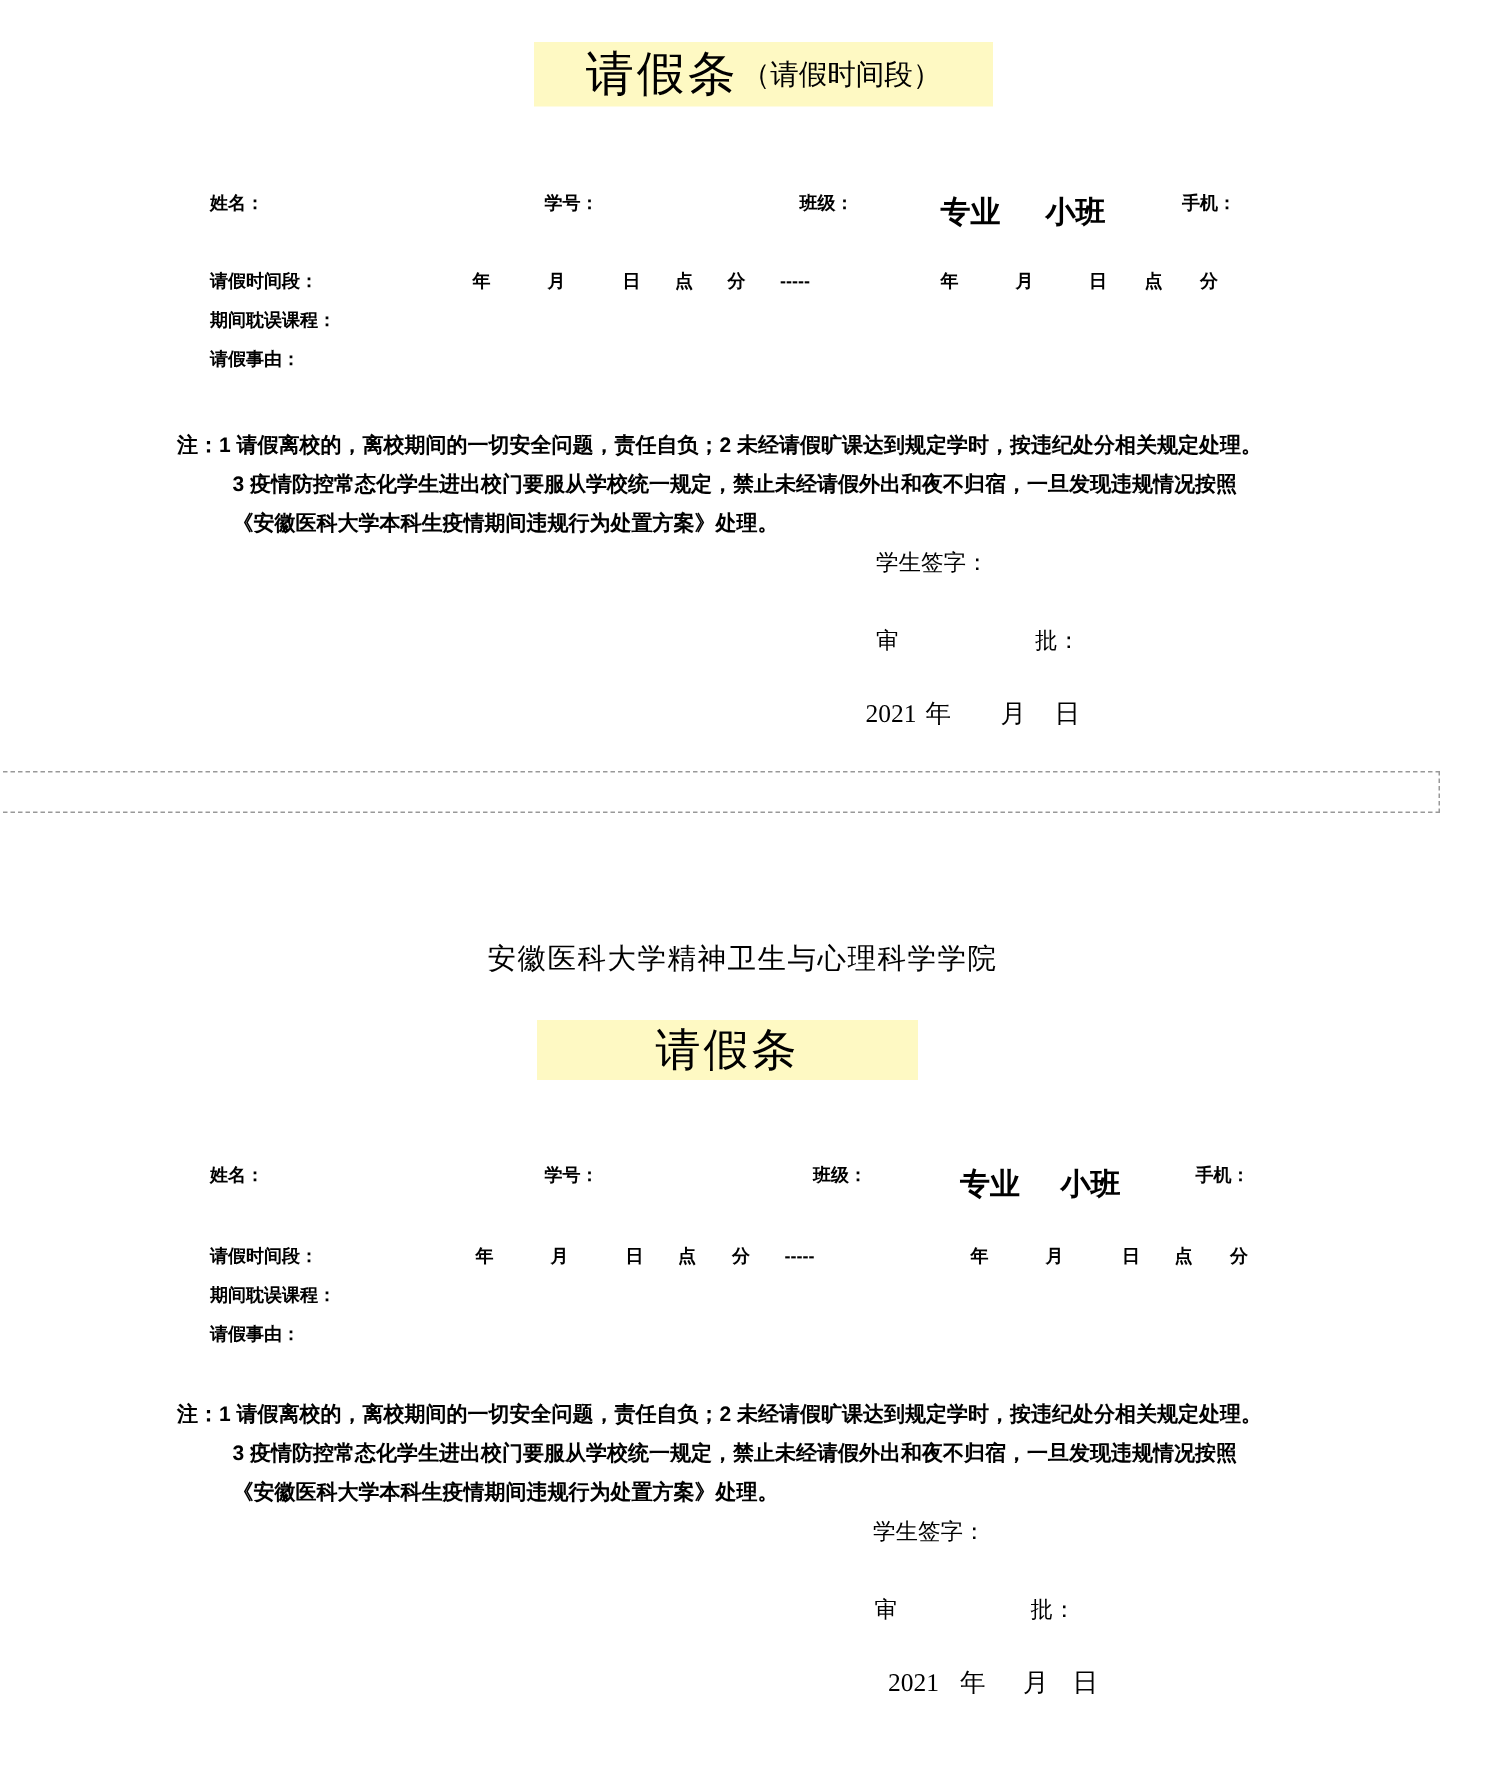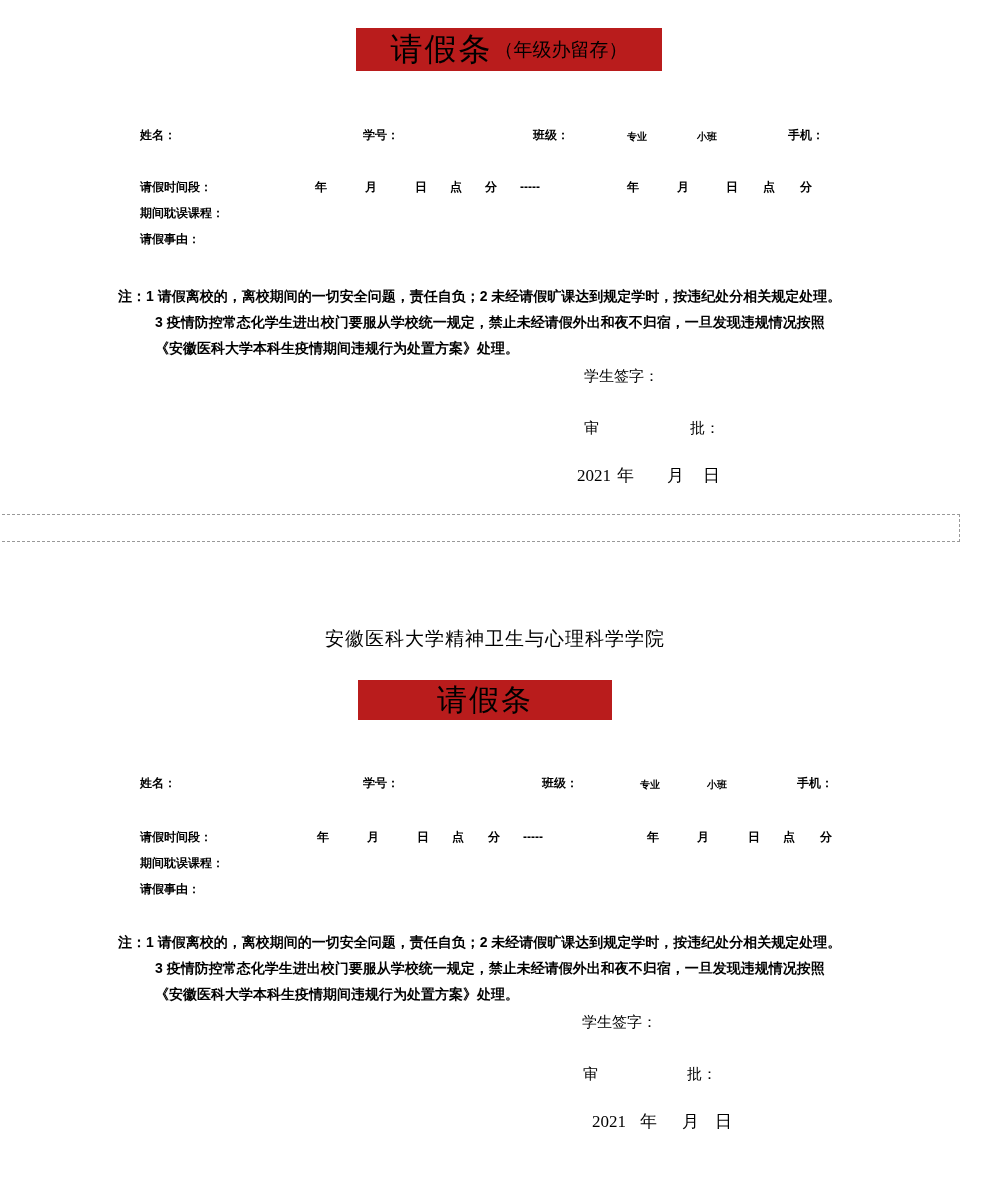--- a/index.html
+++ b/index.html
@@ -2,46 +2,46 @@
 <html><head>
 <meta charset="utf-8">
 <style>
   html,body{margin:0;padding:0;}
   body{
     width:990px;height:1184px;background:#ffffff;position:relative;
     font-family:"Liberation Serif", serif;color:#000;overflow:hidden;
   }
   .t{position:absolute;white-space:nowrap;line-height:1.15;}
   .lbl{font-family:"Liberation Sans", sans-serif;font-weight:bold;font-size:12px;}
-  .lbl-sm{font-family:Liberation Sans, sans-serif;font-weight:bold;font-size:10px;}
+  .lbl-sm{font-family:Liberation Sans, sans-serif;font-weight:bold;font-size:20px;}
   .note{font-family:"Liberation Sans", sans-serif;font-weight:bold;font-size:14px;}
   .sig{font-family:"Liberation Serif", serif;font-size:15px;}
   .datechunk{font-family:Liberation Serif, serif;font-size:17px;}
   .titlebox{
-    position:absolute;background:#b91c1c;text-align:center;
+    position:absolute;background:#fef9c3;text-align:center;
     display:flex;align-items:center;justify-content:center;
   }
   .title-big{font-family:"Liberation Serif", serif;font-size:32px;letter-spacing:2px;}
   .title-big-2{font-family:"Liberation Serif", serif;font-size:30px;letter-spacing:2px;}
   .title-suffix{font-family:"Liberation Serif", serif;font-size:19px;margin-left:2px;}
   .divider{
     position:absolute;left:-8px;top:514px;width:966px;height:26px;
     border:1px dashed #999999;background:transparent;
   }
   .header2{
     position:absolute;left:0;top:626px;width:990px;text-align:center;
     font-family:"Liberation Serif", serif;font-size:19px;letter-spacing:1px;
   }
 </style>
 </head>
 <body>
 
 <div class="titlebox" style="left:356px;top:28px;width:306px;height:43px;">
   <span class="title-big">请假条</span>
-  <span class="title-suffix">（年级办留存）</span>
+  <span class="title-suffix">（请假时间段）</span>
 </div>
 
 <span class="t lbl" style="left:140px;top:129px;">姓名：</span>
 <span class="t lbl" style="left:363px;top:129px;">学号：</span>
 <span class="t lbl" style="left:533px;top:129px;">班级：</span>
 <span class="t lbl-sm" style="left:627px;top:131px;">专业</span>
 <span class="t lbl-sm" style="left:697px;top:131px;">小班</span>
 <span class="t lbl" style="left:788px;top:129px;">手机：</span>
 
 <span class="t lbl" style="left:140px;top:181px;">请假时间段：</span>

